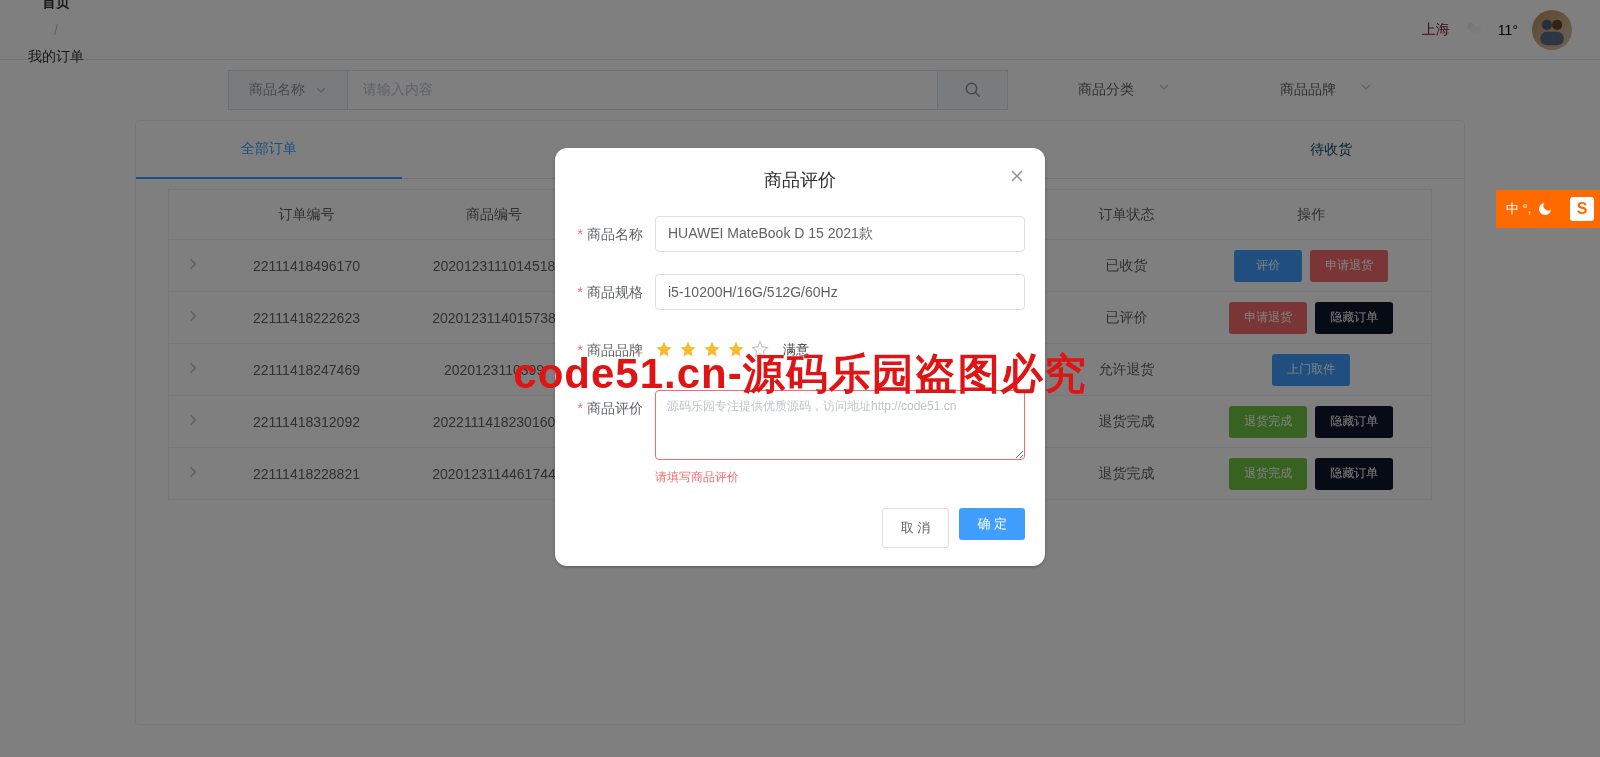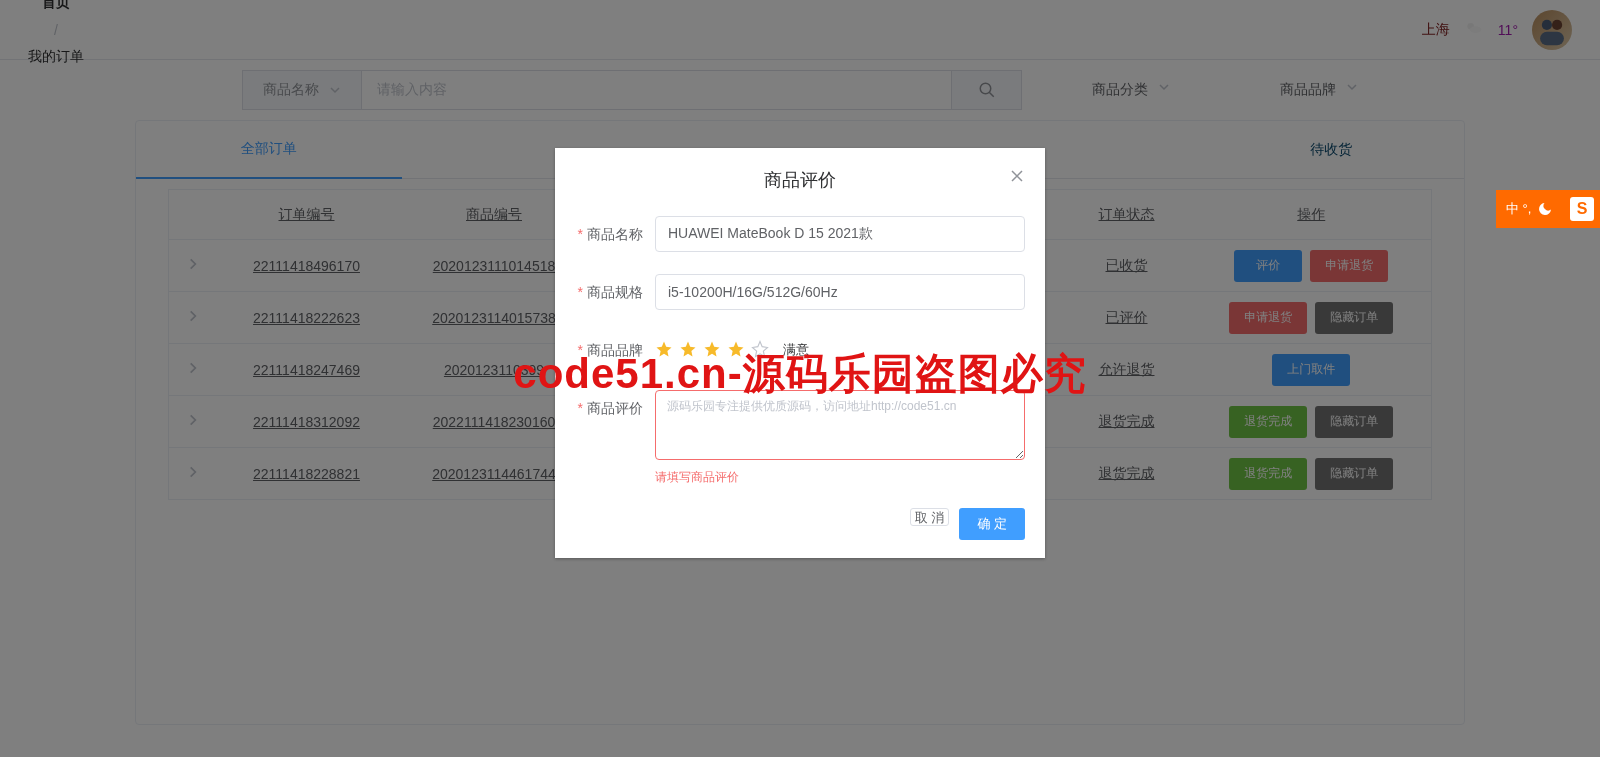--- a/index.html
+++ b/index.html
@@ -7,79 +7,79 @@
 
 
 .top-header { height: 60px; border-bottom: 1px solid #e4e7ed; display: flex; align-items: center; justify-content: space-between; padding: 0 28px; background: #fff; }
 .breadcrumb { display: flex; align-items: center; gap: 10px; flex-direction: column; }
 .breadcrumb .home { font-weight: 700; color: #303133; }
 .breadcrumb .sep { color: #c0c4cc; }
 .breadcrumb .current { color: #303133; }
 .top-right { display: flex; align-items: center; gap: 14px; }
 .weather-city { color: #7f1d1d; }
 .weather-icon { width: 20px; height: 20px; opacity: 0.4; }
-.weather-temp { color: #a21caf; }
+.weather-temp { color: #000000; }
 .avatar { width: 40px; height: 40px; border-radius: 50%; background: linear-gradient(135deg,#b88d5e,#dcc8a8); display:flex; align-items:center; justify-content:center; overflow:hidden; }
 .avatar svg { width: 34px; height: 34px; }
 
 
 .search-row { height: 60px; display: flex; align-items: center; justify-content: center; gap: 0; padding: 0 140px; }
 .search-row .filter-btn { width: 120px; height: 40px; border: 1px solid #dcdfe6; background: #f5f7fa; color: #909399; display: flex; align-items: center; justify-content: center; gap: 10px; cursor: pointer; }
 .search-input-wrap { flex: 0 0 590px; height: 40px; border: 1px solid #dcdfe6; border-left: none; display: flex; align-items: center; padding: 0 15px; color: #c0c4cc; background:#fff; }
 .search-btn { width: 70px; height: 40px; border: 1px solid #dcdfe6; border-left: none; background: #f5f7fa; display: flex; align-items: center; justify-content: center; cursor: pointer; }
 .right-filters { margin-left: 70px; display: flex; gap: 110px; color: #606266; }
-.right-filters .rf { display: flex; align-items: flex-start; gap: 10px; cursor: pointer; }
+.right-filters .rf { display: flex; align-items: flex-start; gap: 24px; cursor: pointer; }
 .chevron-down { width: 12px; height: 12px; }
 
 
 .main-card { margin: 0 135px 18px 135px; background: #fff; border: 1px solid #ebeef5; border-radius: 4px; min-height: 605px; }
 .tabs { display: flex; height: 58px; border-bottom: 1px solid #e4e7ed; }
 .tab { flex: 1; display: flex; align-items: center; justify-content: center; cursor: pointer; color: #0c4a6e; }
 .tab.active { color: #409eff; border-bottom: 2px solid #409eff; margin-bottom: -1px; font-weight: 500; }
 
 
 .table { width: calc(100% - 64px); margin: 10px 32px 0 32px; border: 1px solid #ebeef5; border-collapse: collapse; }
-.table th, .table td { border-bottom: 1px solid #ebeef5; text-align: center; font-weight: 400; color: #606266; text-decoration: underline; }
+.table th, .table td { border-bottom: 1px solid #ebeef5; text-align: center; font-weight: 400; color: #606266; }
 .table th { background: #fff; height: 50px; color: #909399; font-weight: 500; color:#606266; }
 .table td { height: 52px; }
 .col-expand { width: 48px; }
 .col-order { width: 180px; }
 .col-goods { width: 195px; }
 .col-status { width: 130px; }
 .col-ops { width: 240px; }
 .chevron-right { width: 14px; height: 14px; color: #c0c4cc; cursor:pointer; }
 
 .btn { display: inline-flex; align-items: center; justify-content: center; height: 32px; padding: 0 15px; border-radius: 3px; font-size: 12px; cursor: pointer; color: #fff; border: none; margin: 0 4px; min-width: 68px; }
 .btn-primary { background: #409eff; }
 .btn-danger { background: #f56c6c; }
-.btn-info { background: #737373; }
+.btn-info { background: #0f172a; }
 .btn-success { background: #67c23a; }
 .btn[disabled] { cursor: not-allowed; opacity: 0.95; }
 
 
 .overlay { position: absolute; inset: 0; background: rgba(0,0,0,0.5); display: flex; align-items: flex-start; justify-content: center; }
-.dialog { width: 490px; background: #fff; border-radius: 0; margin-top: 148px; box-shadow: 0 1px 3px rgba(0,0,0,0.3); position: relative; padding: 20px 20px 18px 20px; }
+.dialog { width: 490px; background: #fff; border-radius: 12px; margin-top: 148px; box-shadow: 0 1px 3px rgba(0,0,0,0.3); position: relative; padding: 20px 20px 18px 20px; }
 .dialog-title { text-align: center; font-size: 18px; color: #303133; margin-bottom: 24px; }
 .dialog-close { position: absolute; top: 20px; right: 20px; color: #909399; cursor: pointer; }
 .form-row { display: flex; align-items: flex-start; margin-bottom: 22px; }
 .form-label { width: 80px; text-align: right; color: #606266; font-size: 14px; line-height: 36px; padding-right: 12px; }
 .form-label .req { color: #f56c6c; margin-right: 4px; }
 .form-control { flex: 1; }
 .text-input { width: 100%; height: 36px; border: 1px solid #dcdfe6; border-radius: 4px; padding: 0 12px; font-size: 14px; color: #606266; }
 .rate-wrap { display: flex; align-items: center; gap: 6px; height: 36px; }
 .star { width: 18px; height: 18px; }
 .star.on path { fill: #f7ba2a; }
 .star.off path { fill: none; stroke: #c0c4cc; stroke-width: 1.5; }
 .rate-text { margin-left: 8px; color: #303133; font-size: 13px; }
 .textarea-wrap { position: relative; }
 textarea.text-area { width: 100%; height: 70px; border: 1px solid #f56c6c; border-radius: 4px; padding: 8px 12px; font-size: 13px; color: #606266; font-family: inherit; resize: vertical; background:#fff; }
 .textarea-placeholder { position: absolute; top: 8px; left: 12px; color: #c0c4cc; font-size: 12px; pointer-events: none; }
 .error-text { color: #f56c6c; font-size: 12px; margin-top: 6px; }
 .dialog-footer { display: flex; justify-content: flex-end; gap: 10px; margin-top: 8px; }
-.btn-default { background: #fff; color: #606266; border: 1px solid #dcdfe6; height: 18px; padding: 0 4px; border-radius: 3px; cursor: pointer; font-size: 13px; }
+.btn-default { background: #fff; color: #606266; border: 1px solid #dcdfe6; height: 40px; padding: 0 18px; border-radius: 3px; cursor: pointer; font-size: 13px; }
 .btn-primary2 { background: #409eff; color: #fff; border: none; height: 32px; padding: 0 18px; border-radius: 3px; cursor: pointer; font-size: 13px; }
 
 
 .watermark { position: absolute; top: 346px; left: 50%; transform: translateX(-50%); font-size: 42px; font-weight: 700; color: #e01414; z-index: 200; white-space: nowrap; pointer-events: none; font-family: "SimHei", sans-serif; letter-spacing: 1px; }
 
 
 .ime-widget { position: absolute; right: 0; top: 190px; width: 104px; height: 38px; background: #ff6a00; color: #fff; display: flex; align-items: center; justify-content: space-between; padding: 0 6px 0 10px; font-size: 13px; z-index: 300; }
 .ime-widget .ime-left { display: flex; align-items: center; gap: 6px; }
 .ime-widget svg { width: 16px; height: 16px; fill: #fff; }
 .ime-widget .s-badge { width: 24px; height: 24px; background: #fff; color: #ff6a00; font-weight: 800; border-radius: 3px; display: flex; align-items: center; justify-content: center; font-size: 16px; }

